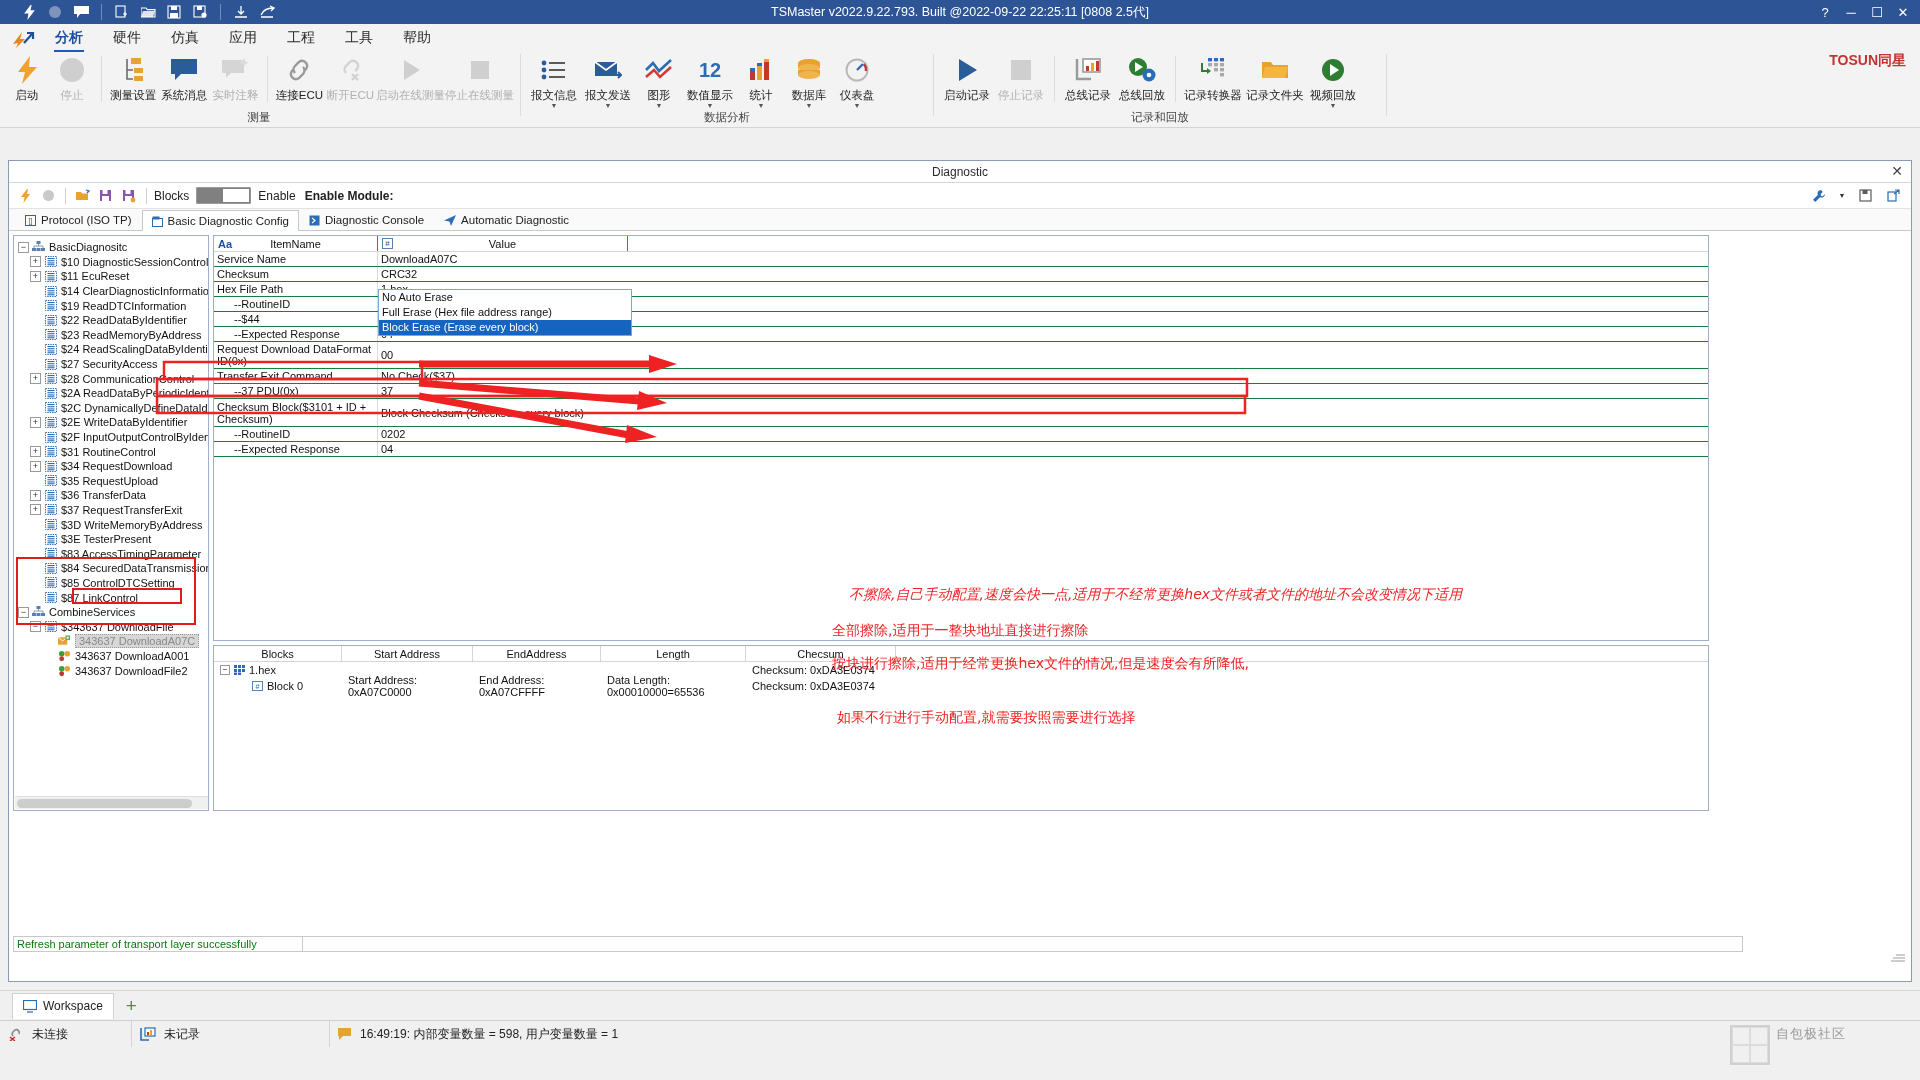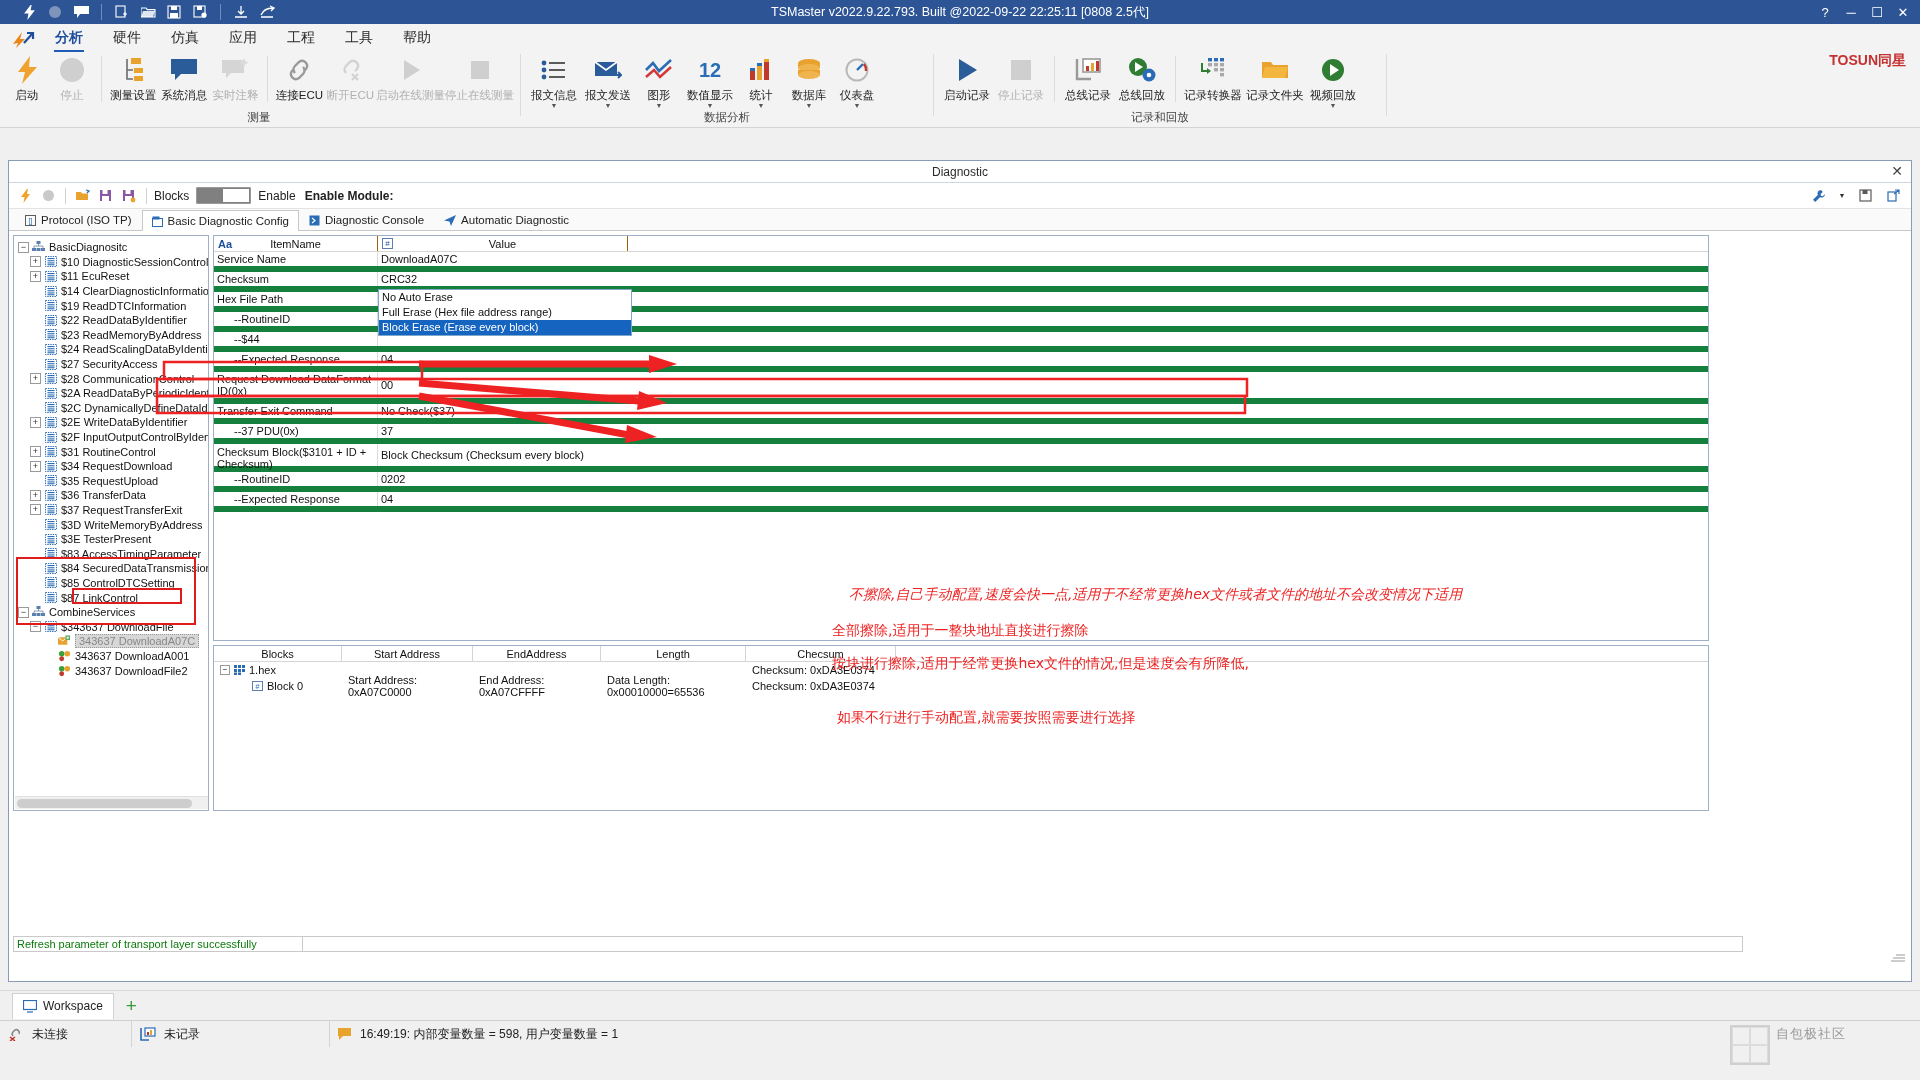--- a/index.html
+++ b/index.html
@@ -142,21 +142,21 @@
   .grid-pane {
     position:absolute; left:204px; top:4px; width:1496px; height:406px;
     border:1px solid #9fb0c6; background:#fff;
   }
   .gridhdr { display:flex; height:16px; background:#fff; border-bottom:1px solid #d5d5d5; }
   .gh { border-right:1px solid #a16207; display:flex; align-items:center; justify-content:center;
         font-size:11px; color:#111; position:relative; }
   .gh .corner { position:absolute; left:4px; font-weight:bold; color:#1b4f9c; font-size:11px; }
   .gh .corner-box { position:absolute; left:4px; width:11px; height:11px; border:1px solid #5b7fae;
                     display:flex; align-items:center; justify-content:center; font-size:8px; color:#1b4f9c;}
-  .grow { display:flex; border-bottom:6px solid #15803d; font-size:11px; color:#111; }
+  .grow { display:flex; border-bottom:1px solid #15803d; font-size:11px; color:#111; }
   .gc1 { width:164px; border-right:1px solid #dcdcdc; padding:1px 0 1px 3px; display:flex; align-items:center; }
   .gc1.two { align-items:flex-start; padding-top:2px; line-height:12px;}
   .gc2 { flex:1; padding:1px 0 1px 3px; display:flex; align-items:center; }
   .grow.sel .gc1 { background:#1565c0; color:#fff; border:1px dotted #0d3f7d;}
   .grow.sel { }
   .indent { padding-left:20px !important; }
 
   .combo-cell {
     position:relative; width:100%; height:100%;
   }

